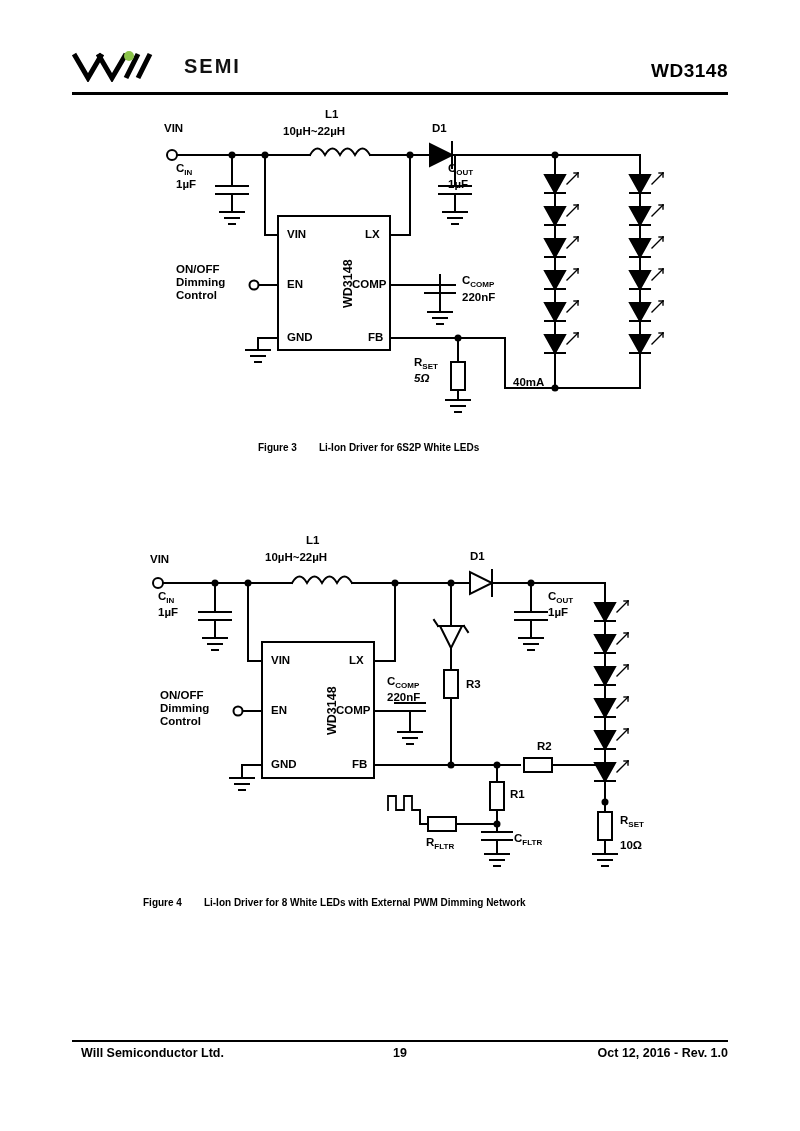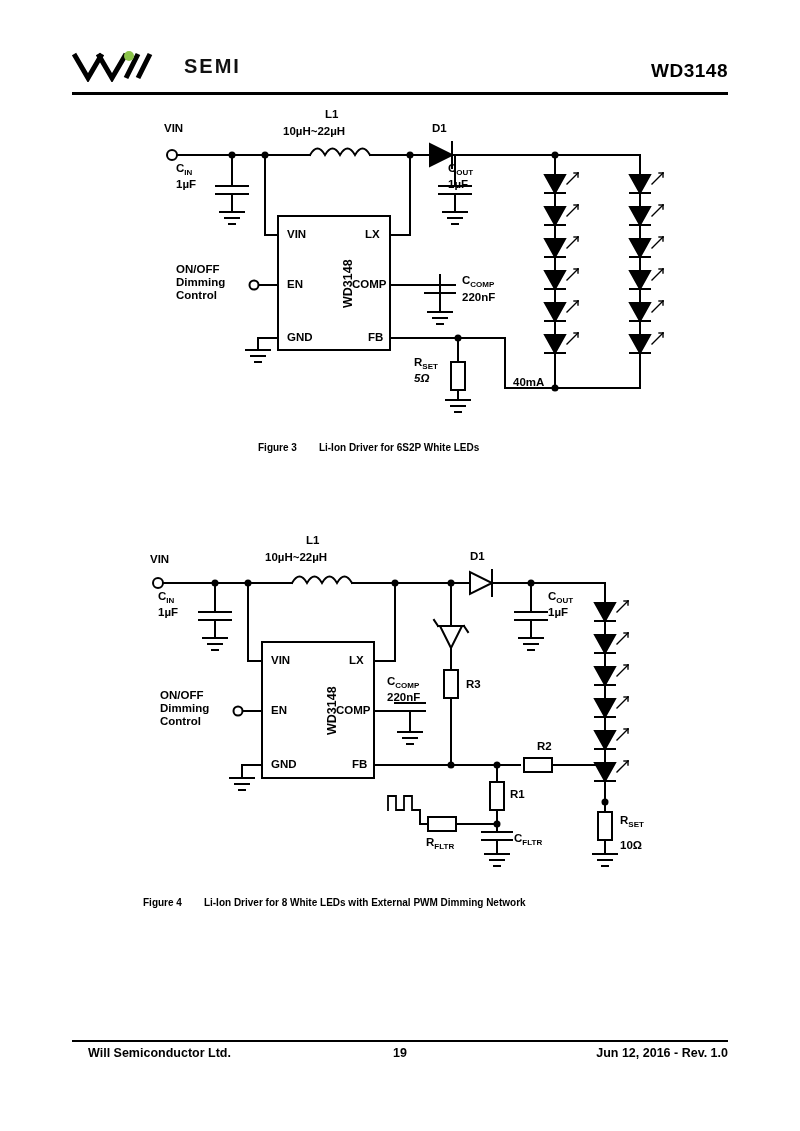--- a/index.html
+++ b/index.html
@@ -82,21 +82,21 @@
   }
   .footer {
     position: absolute;
     left: 72px;
     top: 1046px;
     width: 656px;
     height: 20px;
     font-size: 12.5px;
     font-weight: bold;
   }
-  .footer .f-left { position: absolute; left: 16px; top: 0; }
+  .footer .f-left { position: absolute; left: 9px; top: 0; }
   .footer .f-center { position: absolute; left: 50%; transform: translateX(-50%); top: 0; }
   .footer .f-right { position: absolute; right: 0; top: 0; }
 
   
   .sch { position: absolute; }
   .lbl {
     position: absolute;
     font-size: 11.5px;
     font-weight: bold;
     white-space: nowrap;
@@ -530,16 +530,16 @@
   </div>
 
   <div class="caption" style="left:143px;top:897px;">
     <span class="cap-num">Figure 4</span><span>Li-Ion Driver for 8 White LEDs with External PWM Dimming Network</span>
   </div>
 
   <div class="footer-rule"></div>
   <div class="footer">
     <span class="f-left">Will Semiconductor Ltd.</span>
     <span class="f-center">19</span>
-    <span class="f-right">Jun 12, 2016 - Rev. 1.0</span>
+    <span class="f-right">Oct 12, 2016 - Rev. 1.0</span>
   </div>
 
 </div>
 
 </body></html>

